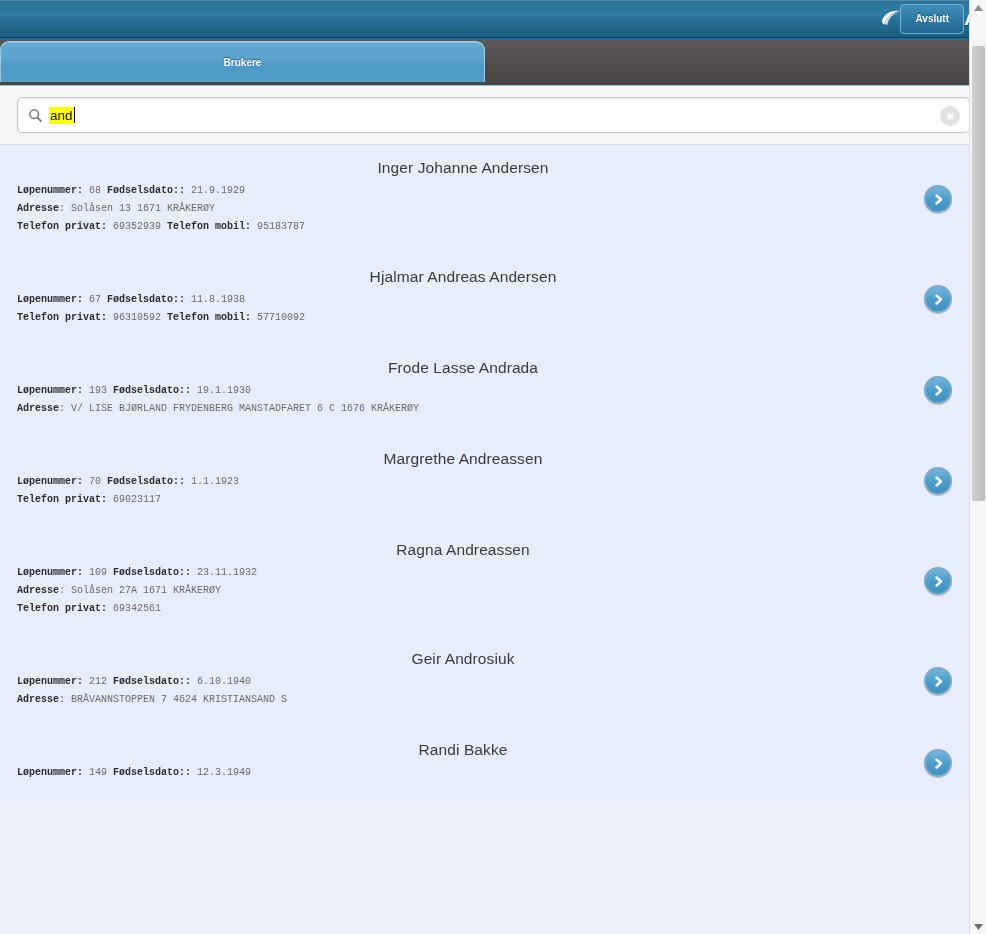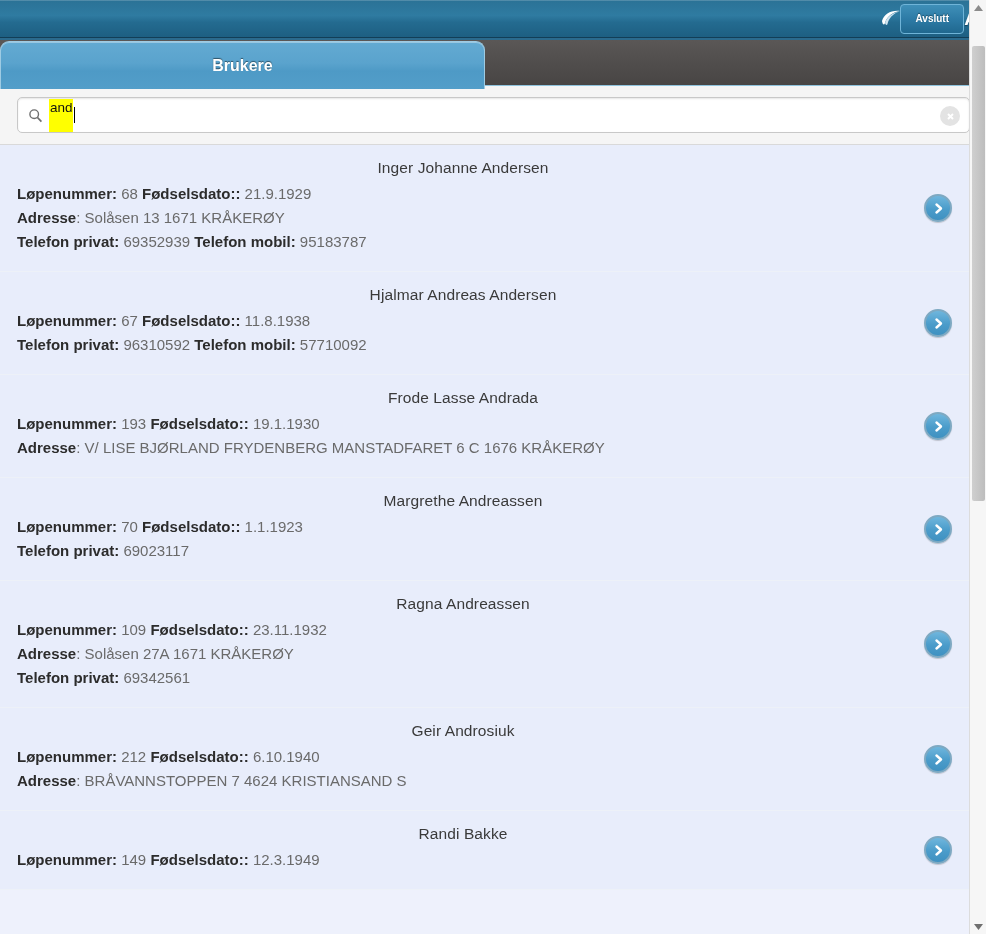--- a/index.html
+++ b/index.html
@@ -80,27 +80,27 @@
   }
   .tabbar::before{
     content:"";
     position:absolute; left:0; right:0; top:0; height:2px;
     background:#2b6a8d;
   }
 
   .tab {
     position: absolute;
     top: 3px;
-    height: 48px;
+    height: 41px;
     width: 485px;
     display: flex;
     align-items: center;
     justify-content: center;
     color: #ffffff;
-    font-size: 16px;
+    font-size: 10px;
     font-weight: bold;
     font-family: "Liberation Sans", sans-serif;
     text-shadow: 0 -1px 1px rgba(0,0,0,.5);
     cursor: pointer;
   }
   .tab.left { left: 0; }
   .tab.right { left: 486px; width: 483px; }
 
   .tab.active {
     background: linear-gradient(to bottom, #63aad2 0%, #5aa3cd 45%, #4e9ac6 62%, #539ec9 100%);
@@ -130,21 +130,21 @@
     align-items: center;
   }
   .search-icon { margin-left: 10px; flex: 0 0 auto; display:block; }
   .search-value {
     margin-left: 6px;
     font-size: 13.5px;
     color: #111;
     font-family: "Liberation Sans", sans-serif;
     background: #ffff00;
     line-height: 17px;
-    padding: 0 0 16px 1px;
+    padding: 0 0 0 1px;
   }
   .caret {
     display:inline-block;
     width: 1px;
     height: 16px;
     background: #000;
     margin-left: 1px;
     vertical-align: -3px;
   }
   .clear-btn {
@@ -190,23 +190,23 @@
     font-size: 15.5px;
     color: #3a3a3a;
     font-weight: normal;
     font-family: "Liberation Sans", sans-serif;
     margin-bottom: 8px;
     letter-spacing: .1px;
     text-align: center;
   }
 
   .row-line {
-    font-size: 15px;
+    font-size: 10px;
     color: #6a6a6a;
-    font-family: Liberation Sans, sans-serif;
+    font-family: Liberation Mono, monospace;
     margin-bottom: 7px;
     white-space: nowrap;
   }
   .row-line:last-child { margin-bottom: 0; }
   .row-line b { color: #2c2c2c; font-weight: bold; }
 
   .go-btn {
     position: absolute;
     right: 17px;
     top: 50%;

